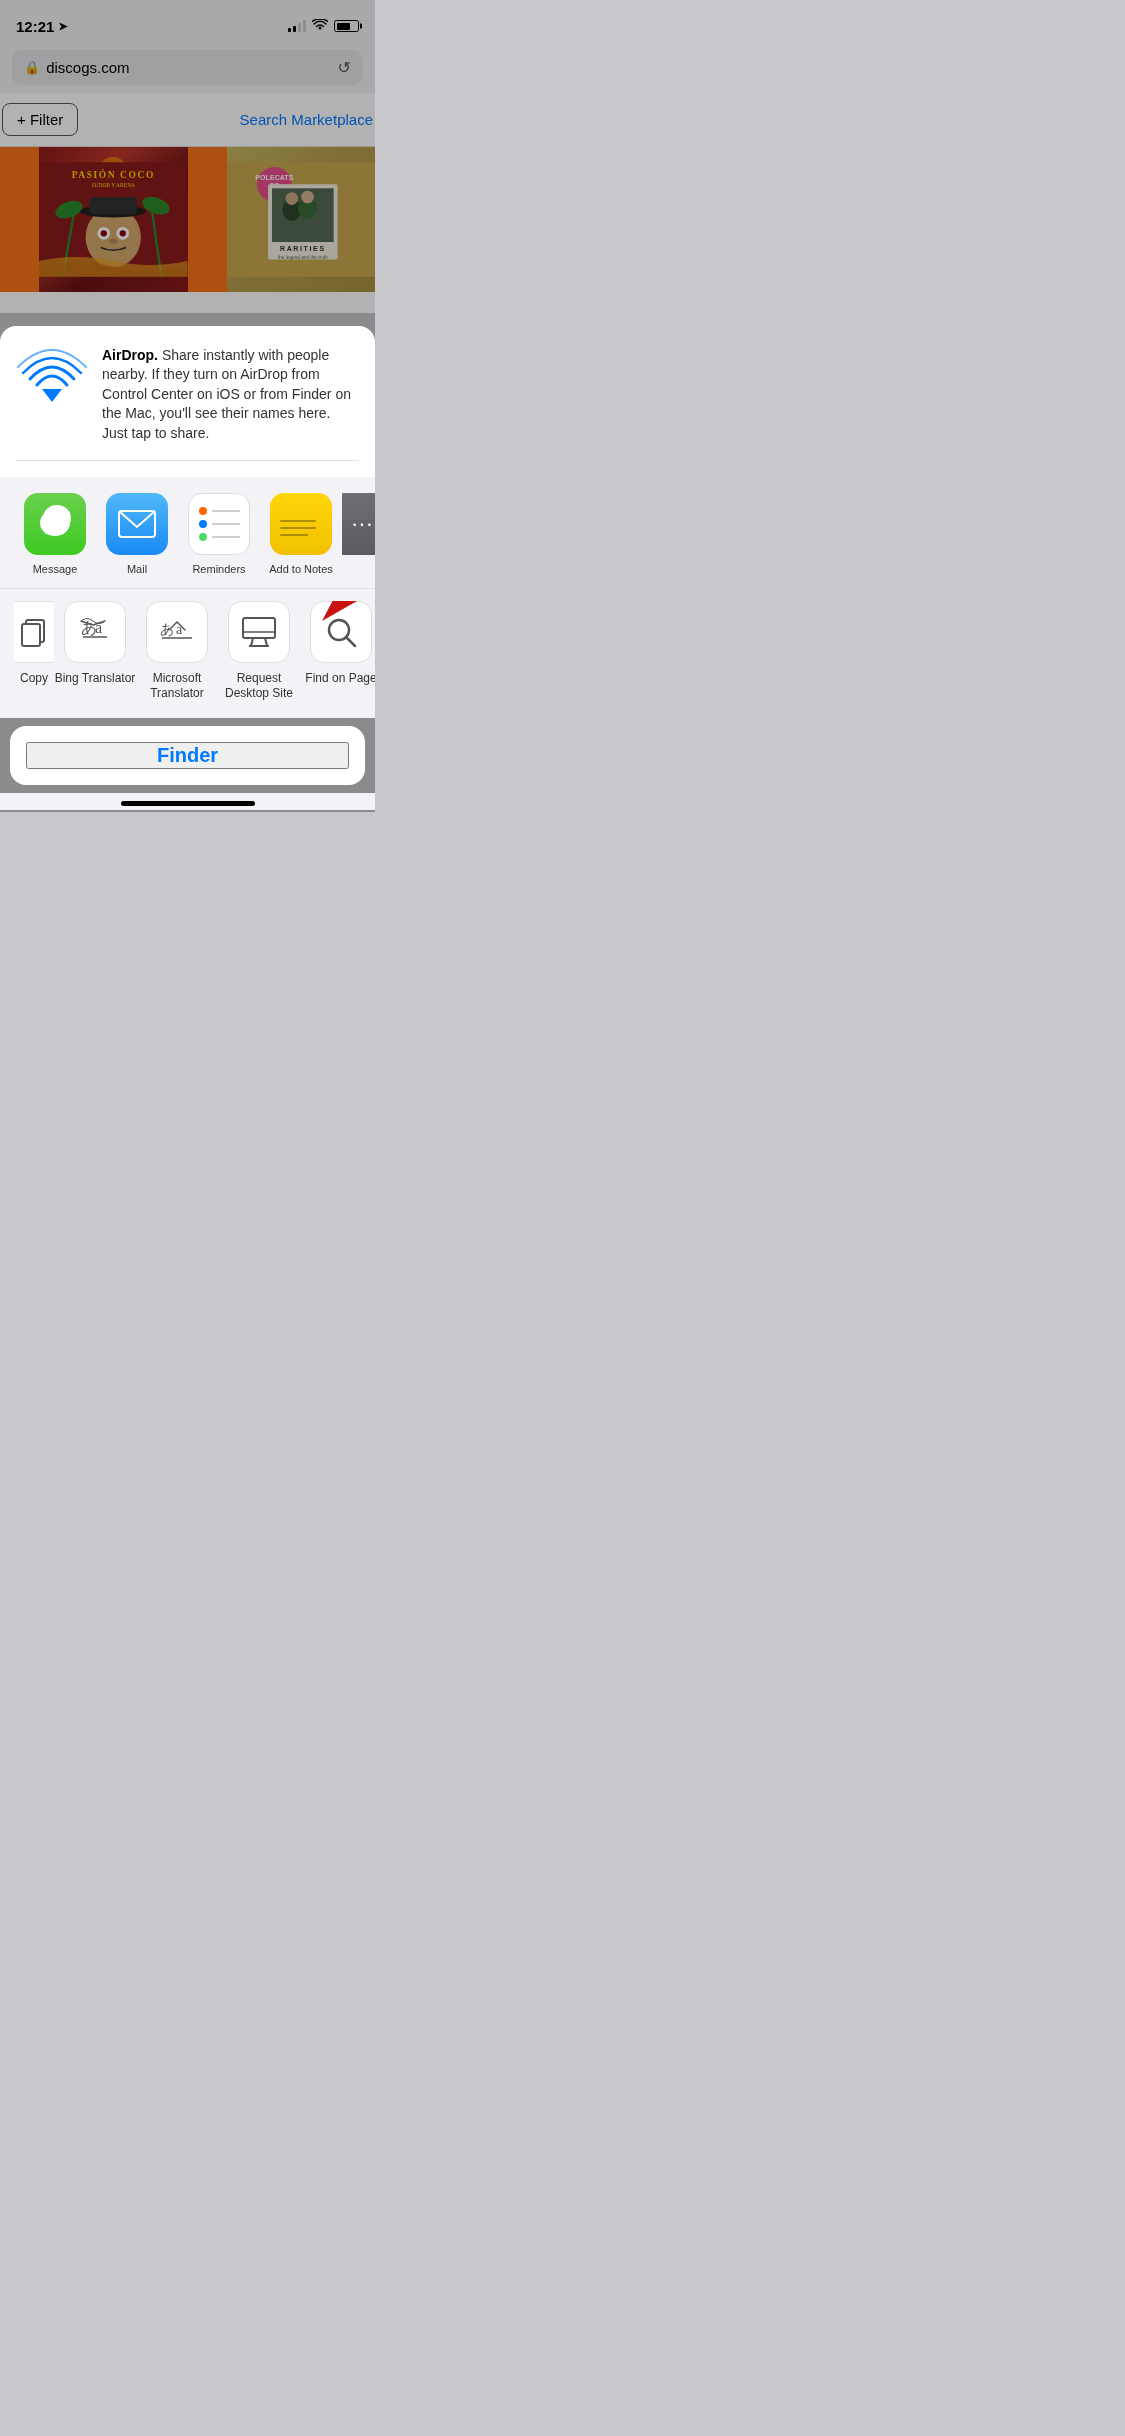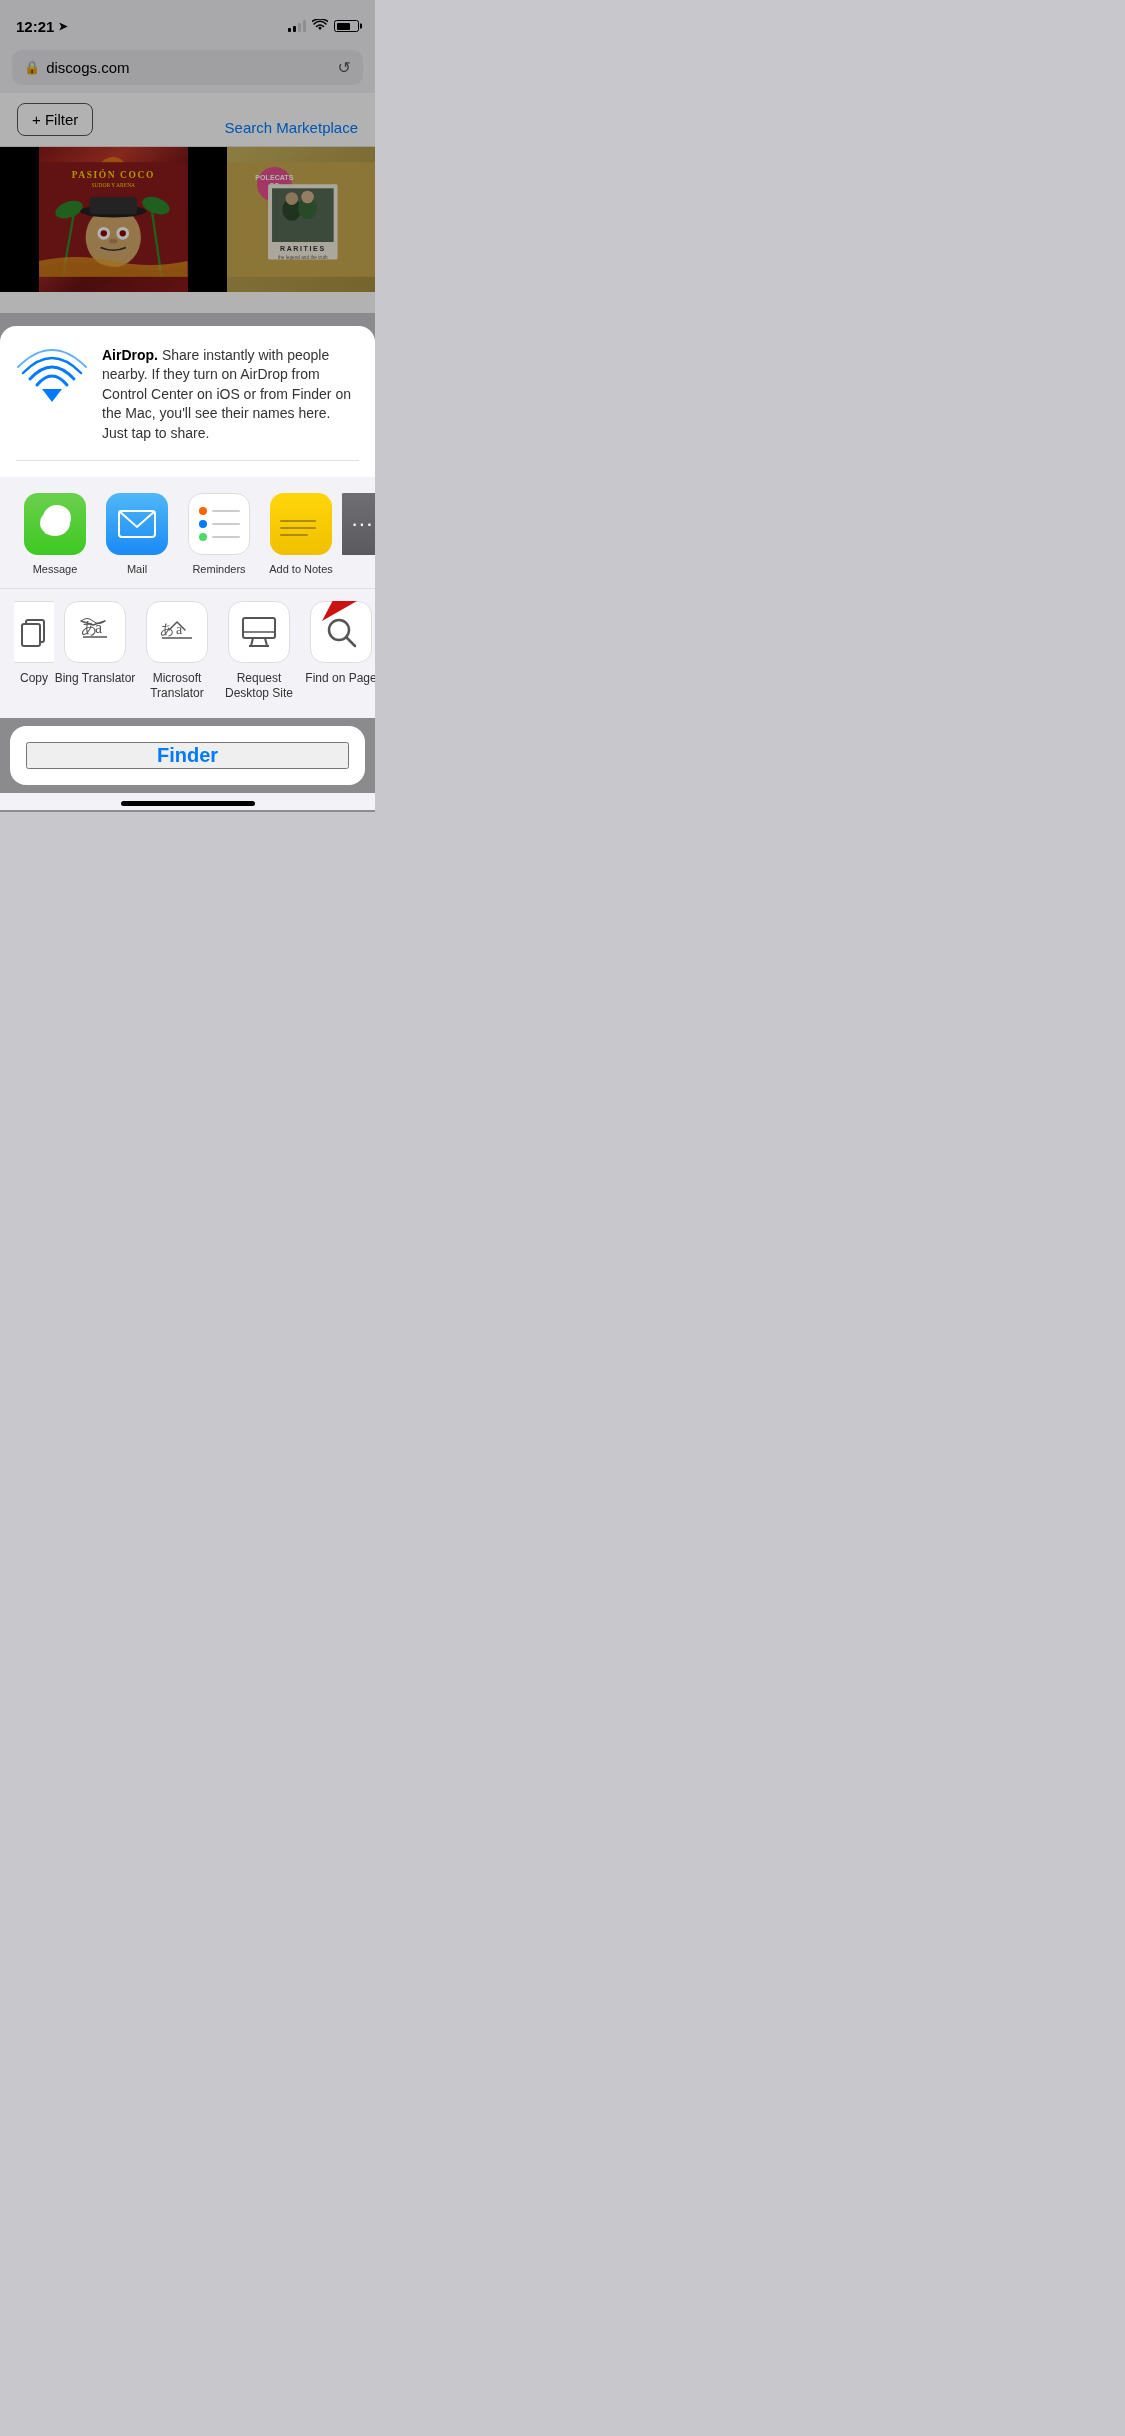--- a/index.html
+++ b/index.html
@@ -103,22 +103,22 @@
       background: #fff;
       position: relative;
       height: 220px;
       overflow: hidden;
     }
 
     
     .toolbar {
       display: flex;
       justify-content: space-between;
-      align-items: flex-end;
-      padding: 10px 17px;
+      align-items: center;
+      padding: 10px 2px;
       background: #fff;
       border-bottom: 1px solid #e0e0e0;
     }
     .filter-btn {
       border: 1.5px solid #555;
       border-radius: 8px;
       padding: 7px 14px;
       font-size: 15px;
       display: flex;
       align-items: center;
@@ -161,21 +161,21 @@
     
     .album-grid {
       display: flex;
       gap: 0;
       background: #fff;
       overflow: hidden;
       height: 145px;
     }
     .album-item {
       width: 50%;
-      background: #000000;
+      background: #f97316;
       position: relative;
       overflow: hidden;
       padding-left: 39px;
     }
     .album-cover-left {
       width: 100%;
       height: 145px;
       background: linear-gradient(135deg, #8B1A1A 0%, #c0392b 30%, #6B1414 60%, #8B1A1A 100%);
       position: relative;
       display: flex;

